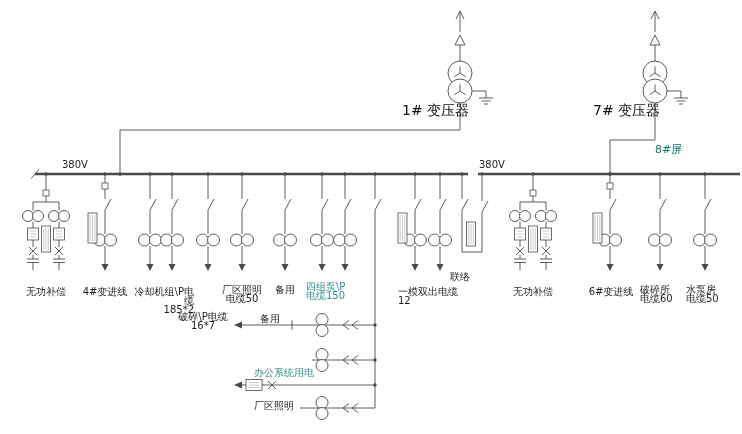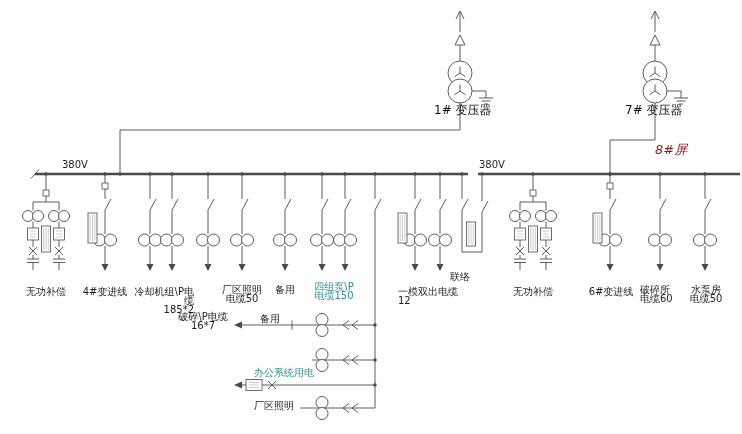--- a/index.html
+++ b/index.html
@@ -5,22 +5,22 @@
   html,body{margin:0;padding:0;background:#fff;}
   #diagram-canvas{
     position:relative;width:742px;height:434px;background:#ffffff;
     font-family:"DejaVu Sans","Liberation Sans",sans-serif;overflow:hidden;
   }
   #schematic-svg{position:absolute;left:0;top:0;}
   .lbl{
     position:absolute;font-size:10px;line-height:9px;color:#1c1c1c;
     white-space:pre-line;letter-spacing:0;
   }
-  .lg{font-size:12px;line-height:11px;color:#111;margin-left:32px;}
-  .panel{font-size:13px;line-height:16px;color:#7f1d1d;font-style:italic;}
+  .lg{font-size:14px;line-height:11px;color:#111;}
+  .panel{font-size:11px;line-height:16px;color:#0f766e;}
   .teal{color:#2e8f8f;}
 </style>
 </head>
 <body>
 
 <div id="diagram-canvas">
 
   <svg id="schematic-svg" width="742" height="434" viewBox="0 0 742 434">
     <g id="gen-layer">
         <g>
@@ -355,29 +355,29 @@
   <div class="lbl lg" style="left:402px;top:105px">1# 变压器</div>
   <div class="lbl lg" style="left:593px;top:105px">7# 变压器</div>
 
   <div class="lbl" style="left:18px;top:287px;width:56px;text-align:center">无功补偿</div>
   <div class="lbl" style="left:82px;top:287px;width:46px;text-align:center">4#变进线</div>
   <div class="lbl" style="left:128px;top:287px;width:66px;text-align:right">冷却机组\P电缆
 185*2</div>
   <div class="lbl" style="left:214px;top:285px;width:56px;text-align:center">厂区照明
 电缆50</div>
   <div class="lbl" style="left:272px;top:285px;width:26px;text-align:center">备用</div>
-  <div class="lbl teal" style="left:306px;top:282px;width:56px;text-align:center">四组泵\P
+  <div class="lbl teal" style="left:306px;top:282px;width:56px;text-align:left">四组泵\P
 电缆150</div>
   <div class="lbl" style="left:398px;top:287px;width:62px">一模双出电缆12</div>
   <div class="lbl" style="left:450px;top:272px;width:22px">联络</div>
   <div class="lbl" style="left:505px;top:287px;width:56px;text-align:center">无功补偿</div>
   <div class="lbl" style="left:588px;top:287px;width:46px;text-align:center">6#变进线</div>
   <div class="lbl" style="left:640px;top:285px;width:40px;text-align:left">破碎所
 电缆60</div>
-  <div class="lbl" style="left:686px;top:285px;width:40px;text-align:center">水泵房
+  <div class="lbl" style="left:686px;top:285px;width:40px;">水泵房
 电缆50</div>
 
   <div class="lbl" style="left:176px;top:312px;width:54px;text-align:center">破碎\P电缆
 16*7</div>
   <div class="lbl" style="left:260px;top:314px;width:22px">备用</div>
   <div class="lbl teal" style="left:254px;top:368px">办公系统用电</div>
   <div class="lbl" style="left:254px;top:401px">厂区照明</div>
 </div>
 
 </body></html>

